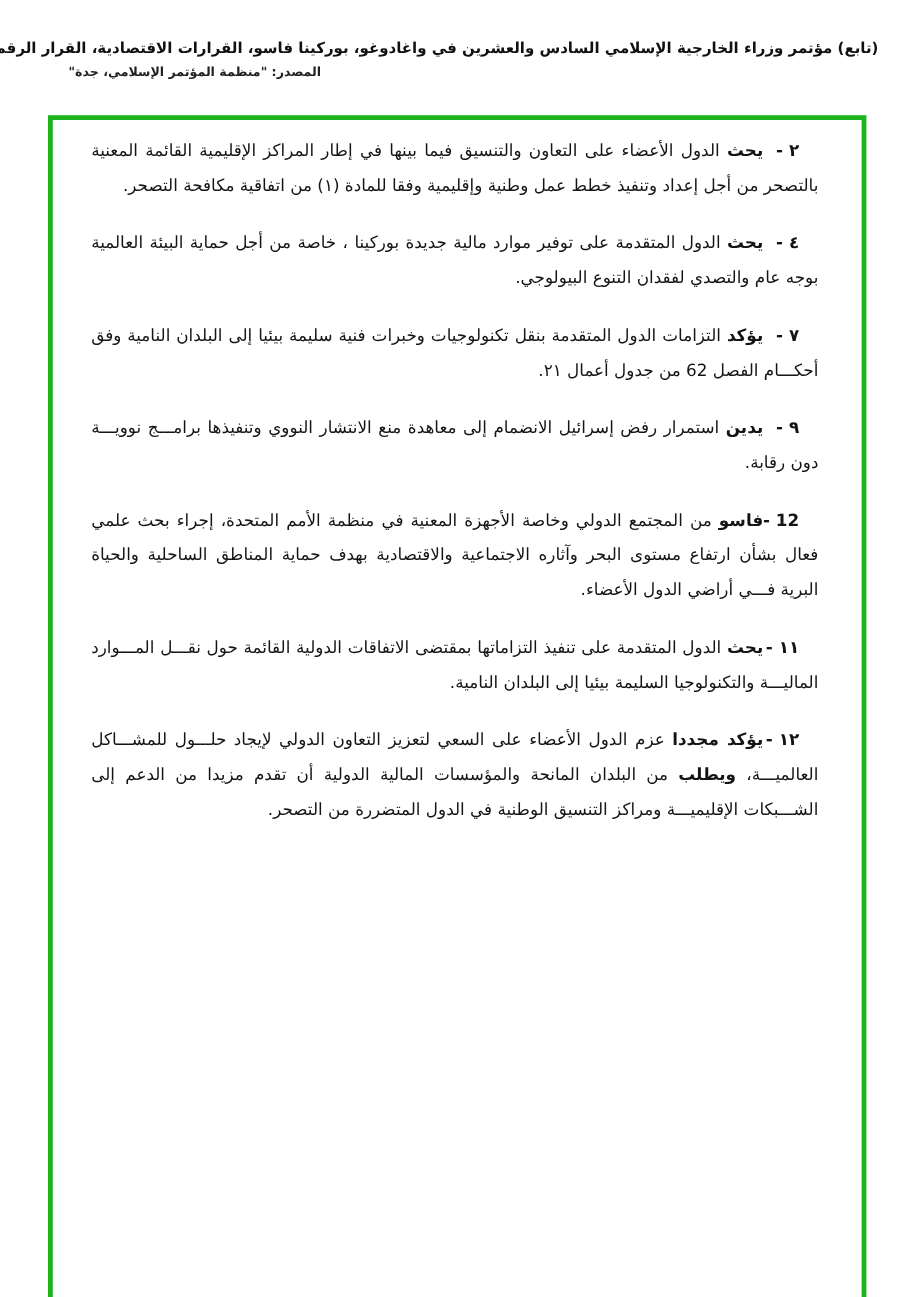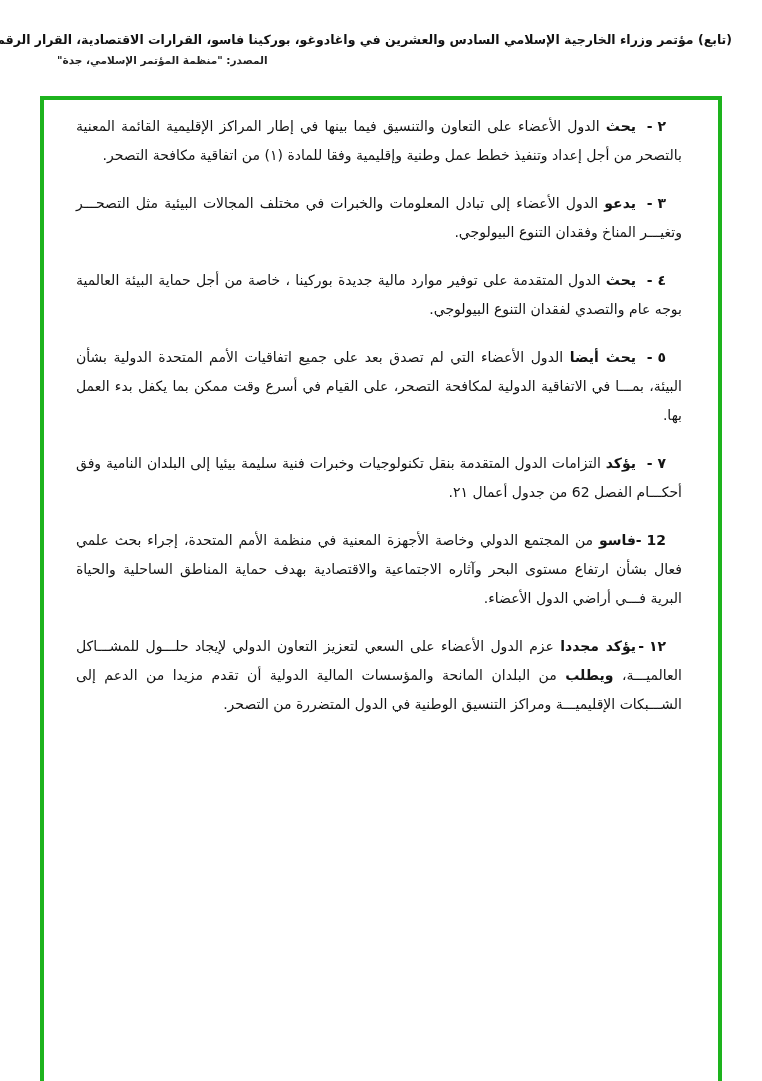--- a/index.html
+++ b/index.html
@@ -80,33 +80,33 @@
 
   <div class="header">
     <div class="header-line1">(تابع) مؤتمر وزراء الخارجية الإسلامي السادس والعشرين في واغادوغو، بوركينا فاسو، القرارات الاقتصادية، القرار الرقم ٢٦/٣٦-أق</div>
     <div class="header-line2">المصدر:  "منظمة المؤتمر الإسلامي، جدة"</div>
   </div>
 
   <div class="green-box" style="border-color: rgb(29, 179, 29);">
     <div class="items">
   <div class="item"><span class="num">٢ -</span><span class="body"><span class="lead">يحث</span><span class="seg"> الدول الأعضاء على التعاون والتنسيق فيما بينها في إطار المراكز الإقليمية القائمة المعنية بالتصحر من أجل إعداد وتنفيذ خطط عمل وطنية وإقليمية وفقا للمادة (١) من اتفاقية مكافحة التصحر.</span></span></div>
 
-  <div class="item"><span class="num">٣ -</span><span class="body"><span class="lead">يدعو</span><span class="seg"> الدول الأعضاء إلى تبادل المعلومات والخبرات في مختلف المجالات البيئية مثل التصحـــر وتغيـــر المناخ وفقدان التنوع البيولوجي.</span></span></div>
 
   <div class="item"><span class="num">٤ -</span><span class="body"><span class="lead">يحث</span><span class="seg"> الدول المتقدمة على توفير موارد مالية جديدة بوركينا ، خاصة من أجل حماية البيئة العالمية بوجه عام والتصدي لفقدان التنوع البيولوجي.</span></span></div>
 
-  <div class="item"><span class="num">٥ -</span><span class="body"><span class="lead">يحث أيضا</span><span class="seg"> الدول الأعضاء التي لم تصدق بعد على جميع اتفاقيات الأمم المتحدة الدولية بشأن البيئة، بمـــا في الاتفاقية الدولية لمكافحة التصحر، على القيام في أسرع وقت ممكن بما يكفل بدء العمل بها.</span></span></div>
 
 
   <div class="item"><span class="num">٧ -</span><span class="body"><span class="lead">يؤكد</span><span class="seg"> التزامات الدول المتقدمة بنقل تكنولوجيات وخبرات فنية سليمة بيئيا إلى البلدان النامية وفق أحكـــام الفصل 62 من جدول أعمال ٢١.</span></span></div>
 
 
+  <div class="item"><span class="num">٩ -</span><span class="body"><span class="lead">يدين</span><span class="seg"> استمرار رفض إسرائيل الانضمام إلى معاهدة منع الانتشار النووي وتنفيذها برامـــج نوويـــة دون رقابة.</span></span></div>
 
   <div class="item"><span class="num">12 -</span><span class="body"><span class="lead">فاسو</span><span class="seg"> من المجتمع الدولي وخاصة الأجهزة المعنية في منظمة الأمم المتحدة، إجراء بحث علمي فعال بشأن ارتفاع مستوى البحر وآثاره الاجتماعية والاقتصادية بهدف حماية المناطق الساحلية والحياة البرية فـــي أراضي الدول الأعضاء.</span></span></div>
 
+  <div class="item"><span class="num">١١ -</span><span class="body"><span class="lead">يحث</span><span class="seg"> الدول المتقدمة على تنفيذ التزاماتها بمقتضى الاتفاقات الدولية القائمة حول نقـــل المـــوارد الماليـــة والتكنولوجيا السليمة بيئيا إلى البلدان النامية.</span></span></div>
 
   <div class="item"><span class="num">١٢ -</span><span class="body"><span class="lead">يؤكد مجددا</span><span class="seg"> عزم الدول الأعضاء على السعي لتعزيز التعاون الدولي لإيجاد حلـــول للمشـــاكل العالميـــة، </span><span class="lead">ويطلب</span><span class="seg"> من البلدان المانحة والمؤسسات المالية الدولية أن تقدم مزيدا من الدعم إلى الشـــبكات الإقليميـــة ومراكز التنسيق الوطنية في الدول المتضررة من التصحر.</span></span></div>
 </div>
   </div>
 
   <div class="footer">
     <span>٣</span>
   </div>
 
 </div>

